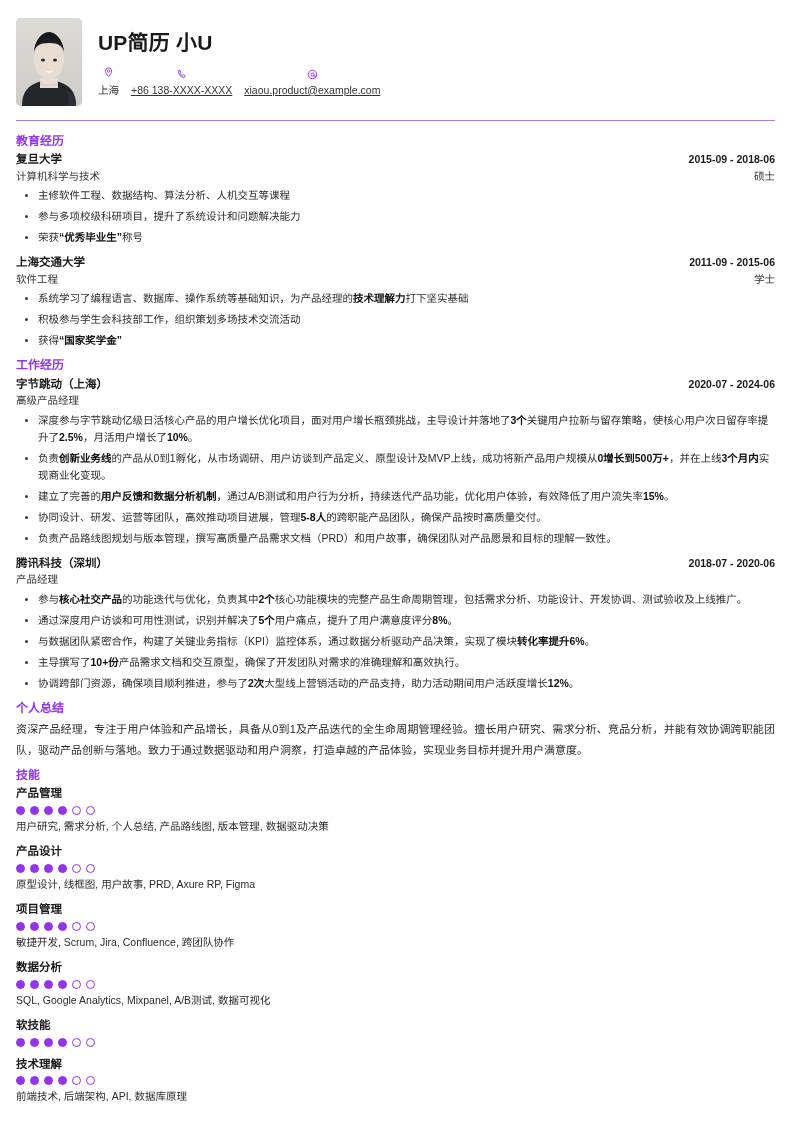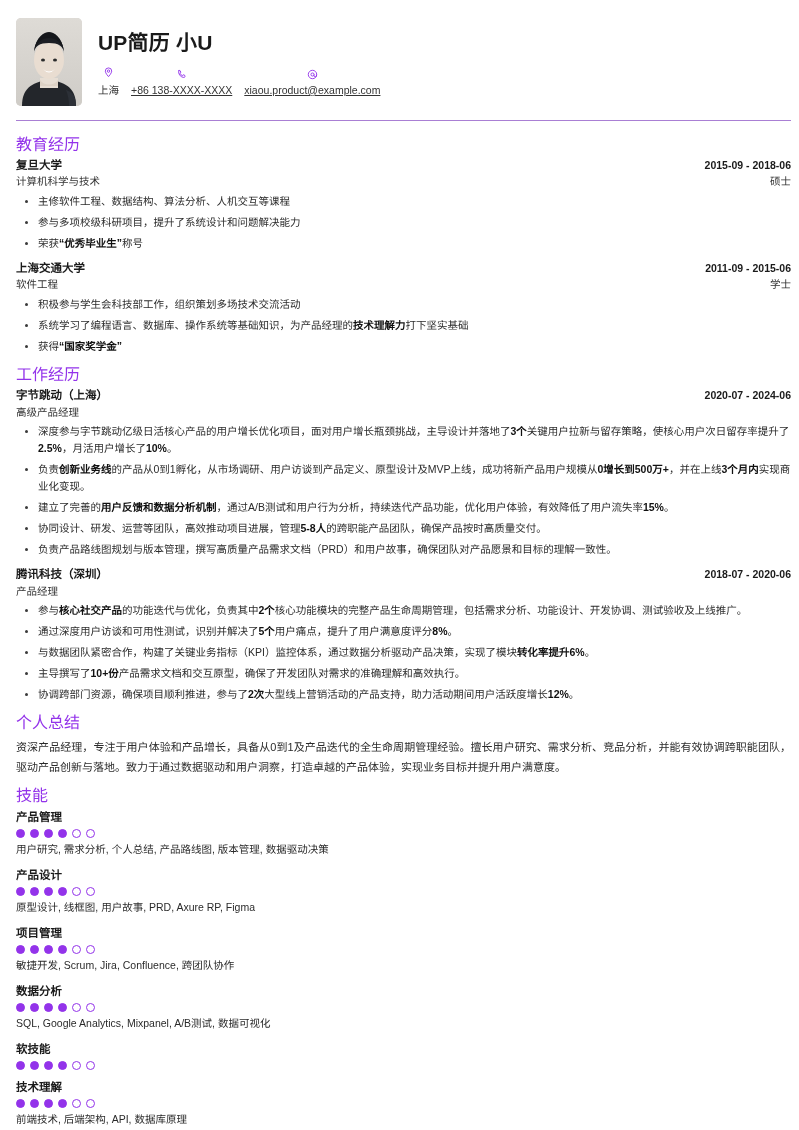--- a/index.html
+++ b/index.html
@@ -12,21 +12,21 @@
     width: 799px;
     height: 1130px;
     overflow: hidden;
     font-family: "Liberation Sans", "DejaVu Sans", sans-serif;
     color: #222222;
     -webkit-font-smoothing: antialiased;
   }
   .page {
     width: 799px;
     min-height: 1130px;
-    padding: 16px 8px 0 16px;
+    padding: 16px 24px 0 16px;
     background: #ffffff;
   }
 
   
   .header {
     display: flex;
     align-items: flex-start;
     gap: 16px;
     padding: 2px 0 14px 0;
   }
@@ -81,22 +81,22 @@
   .rule {
     height: 1px;
     background: #a97fd4;
     margin: 0 0 12px 0;
   }
 
   
   .section { margin-bottom: 4px; }
   .section-title {
     color: #9333ea;
-    font-size: 16px;
-    font-weight: 400;
+    font-size: 12px;
+    font-weight: 700;
     line-height: 1.45;
     margin: 5px 0 1px 0;
   }
   .entry { margin-bottom: 8px; }
   .entry-head {
     display: flex;
     justify-content: space-between;
     align-items: baseline;
     gap: 12px;
   }
@@ -280,22 +280,22 @@
     <div class="entry">
       <div class="entry-head">
         <div class="org">上海交通大学</div>
         <div class="dates">2011-09 - 2015-06</div>
       </div>
       <div class="entry-sub">
         <div class="role">软件工程</div>
         <div class="degree">学士</div>
       </div>
       <ul class="bullets">
+          <li>系统学习了编程语言、数据库、操作系统等基础知识，为产品经理的<b>技术理解力</b>打下坚实基础</li>
           <li>积极参与学生会科技部工作，组织策划多场技术交流活动</li>
-          <li>系统学习了编程语言、数据库、操作系统等基础知识，为产品经理的<b>技术理解力</b>打下坚实基础</li>
           <li>获得<b>“国家奖学金”</b></li>
         </ul>
     </div>
   </div>
 
   <div class="section">
     <div class="section-title">工作经历</div>
 
     <div class="entry">
       <div class="entry-head">

